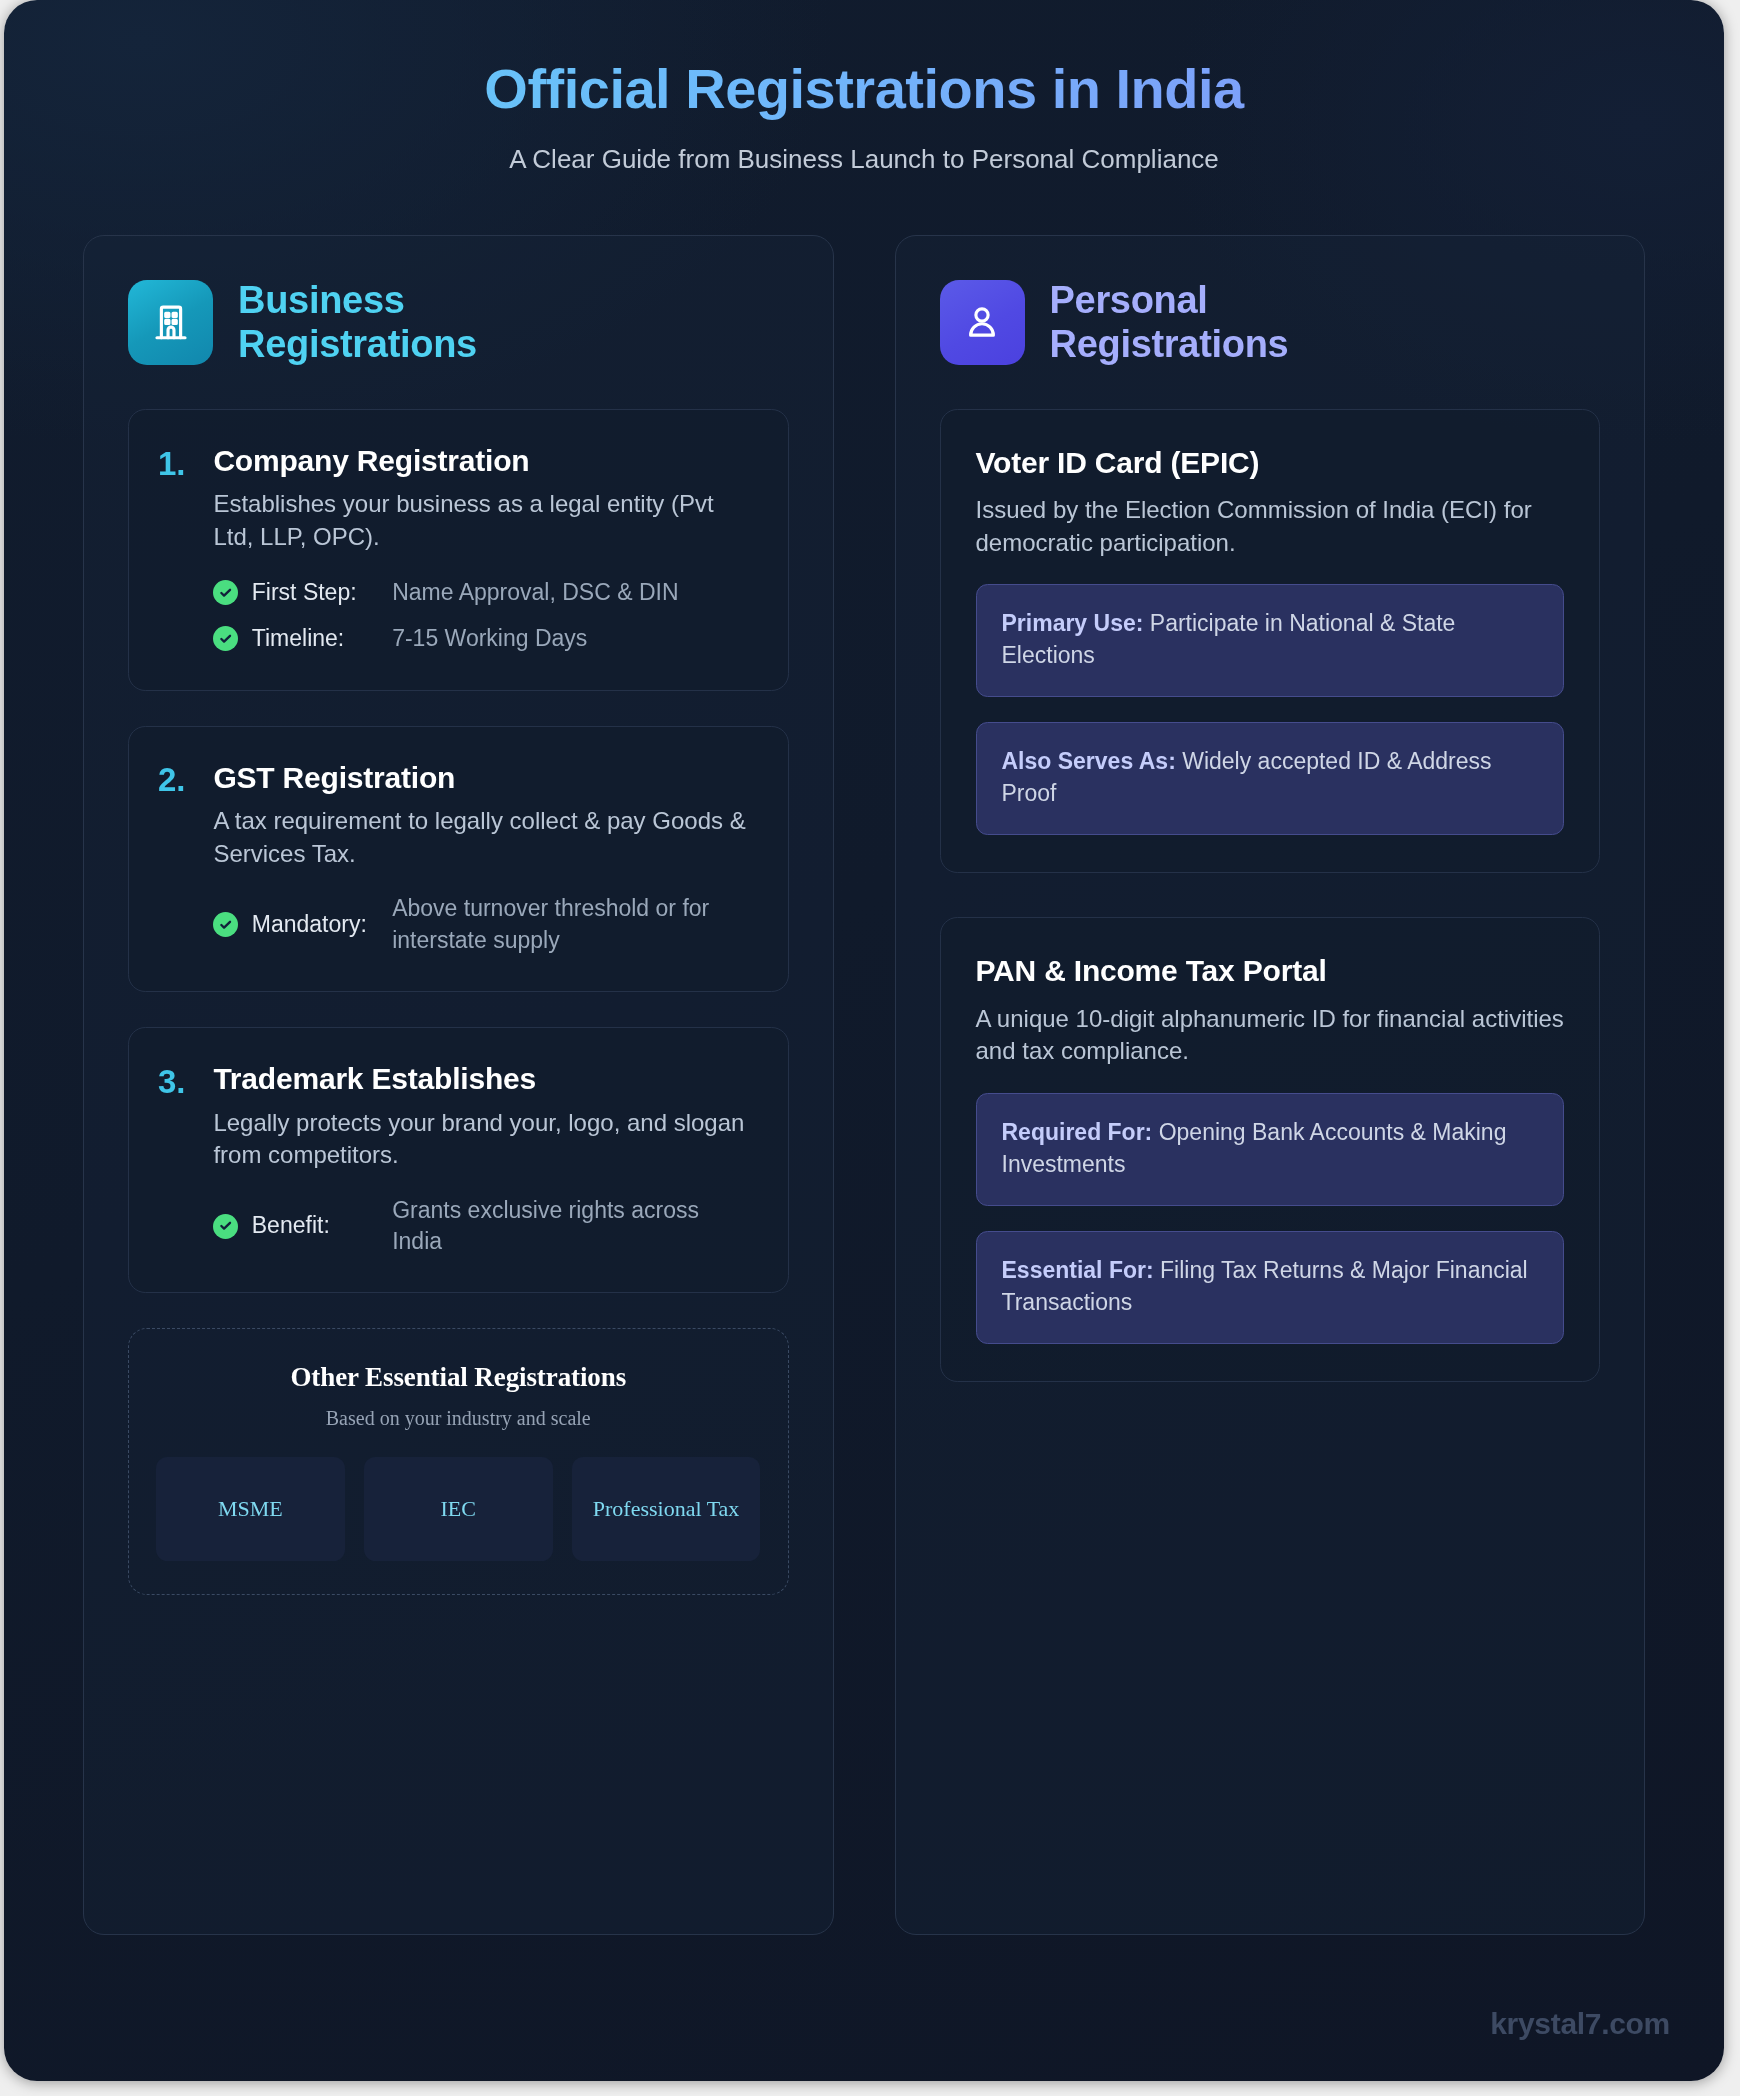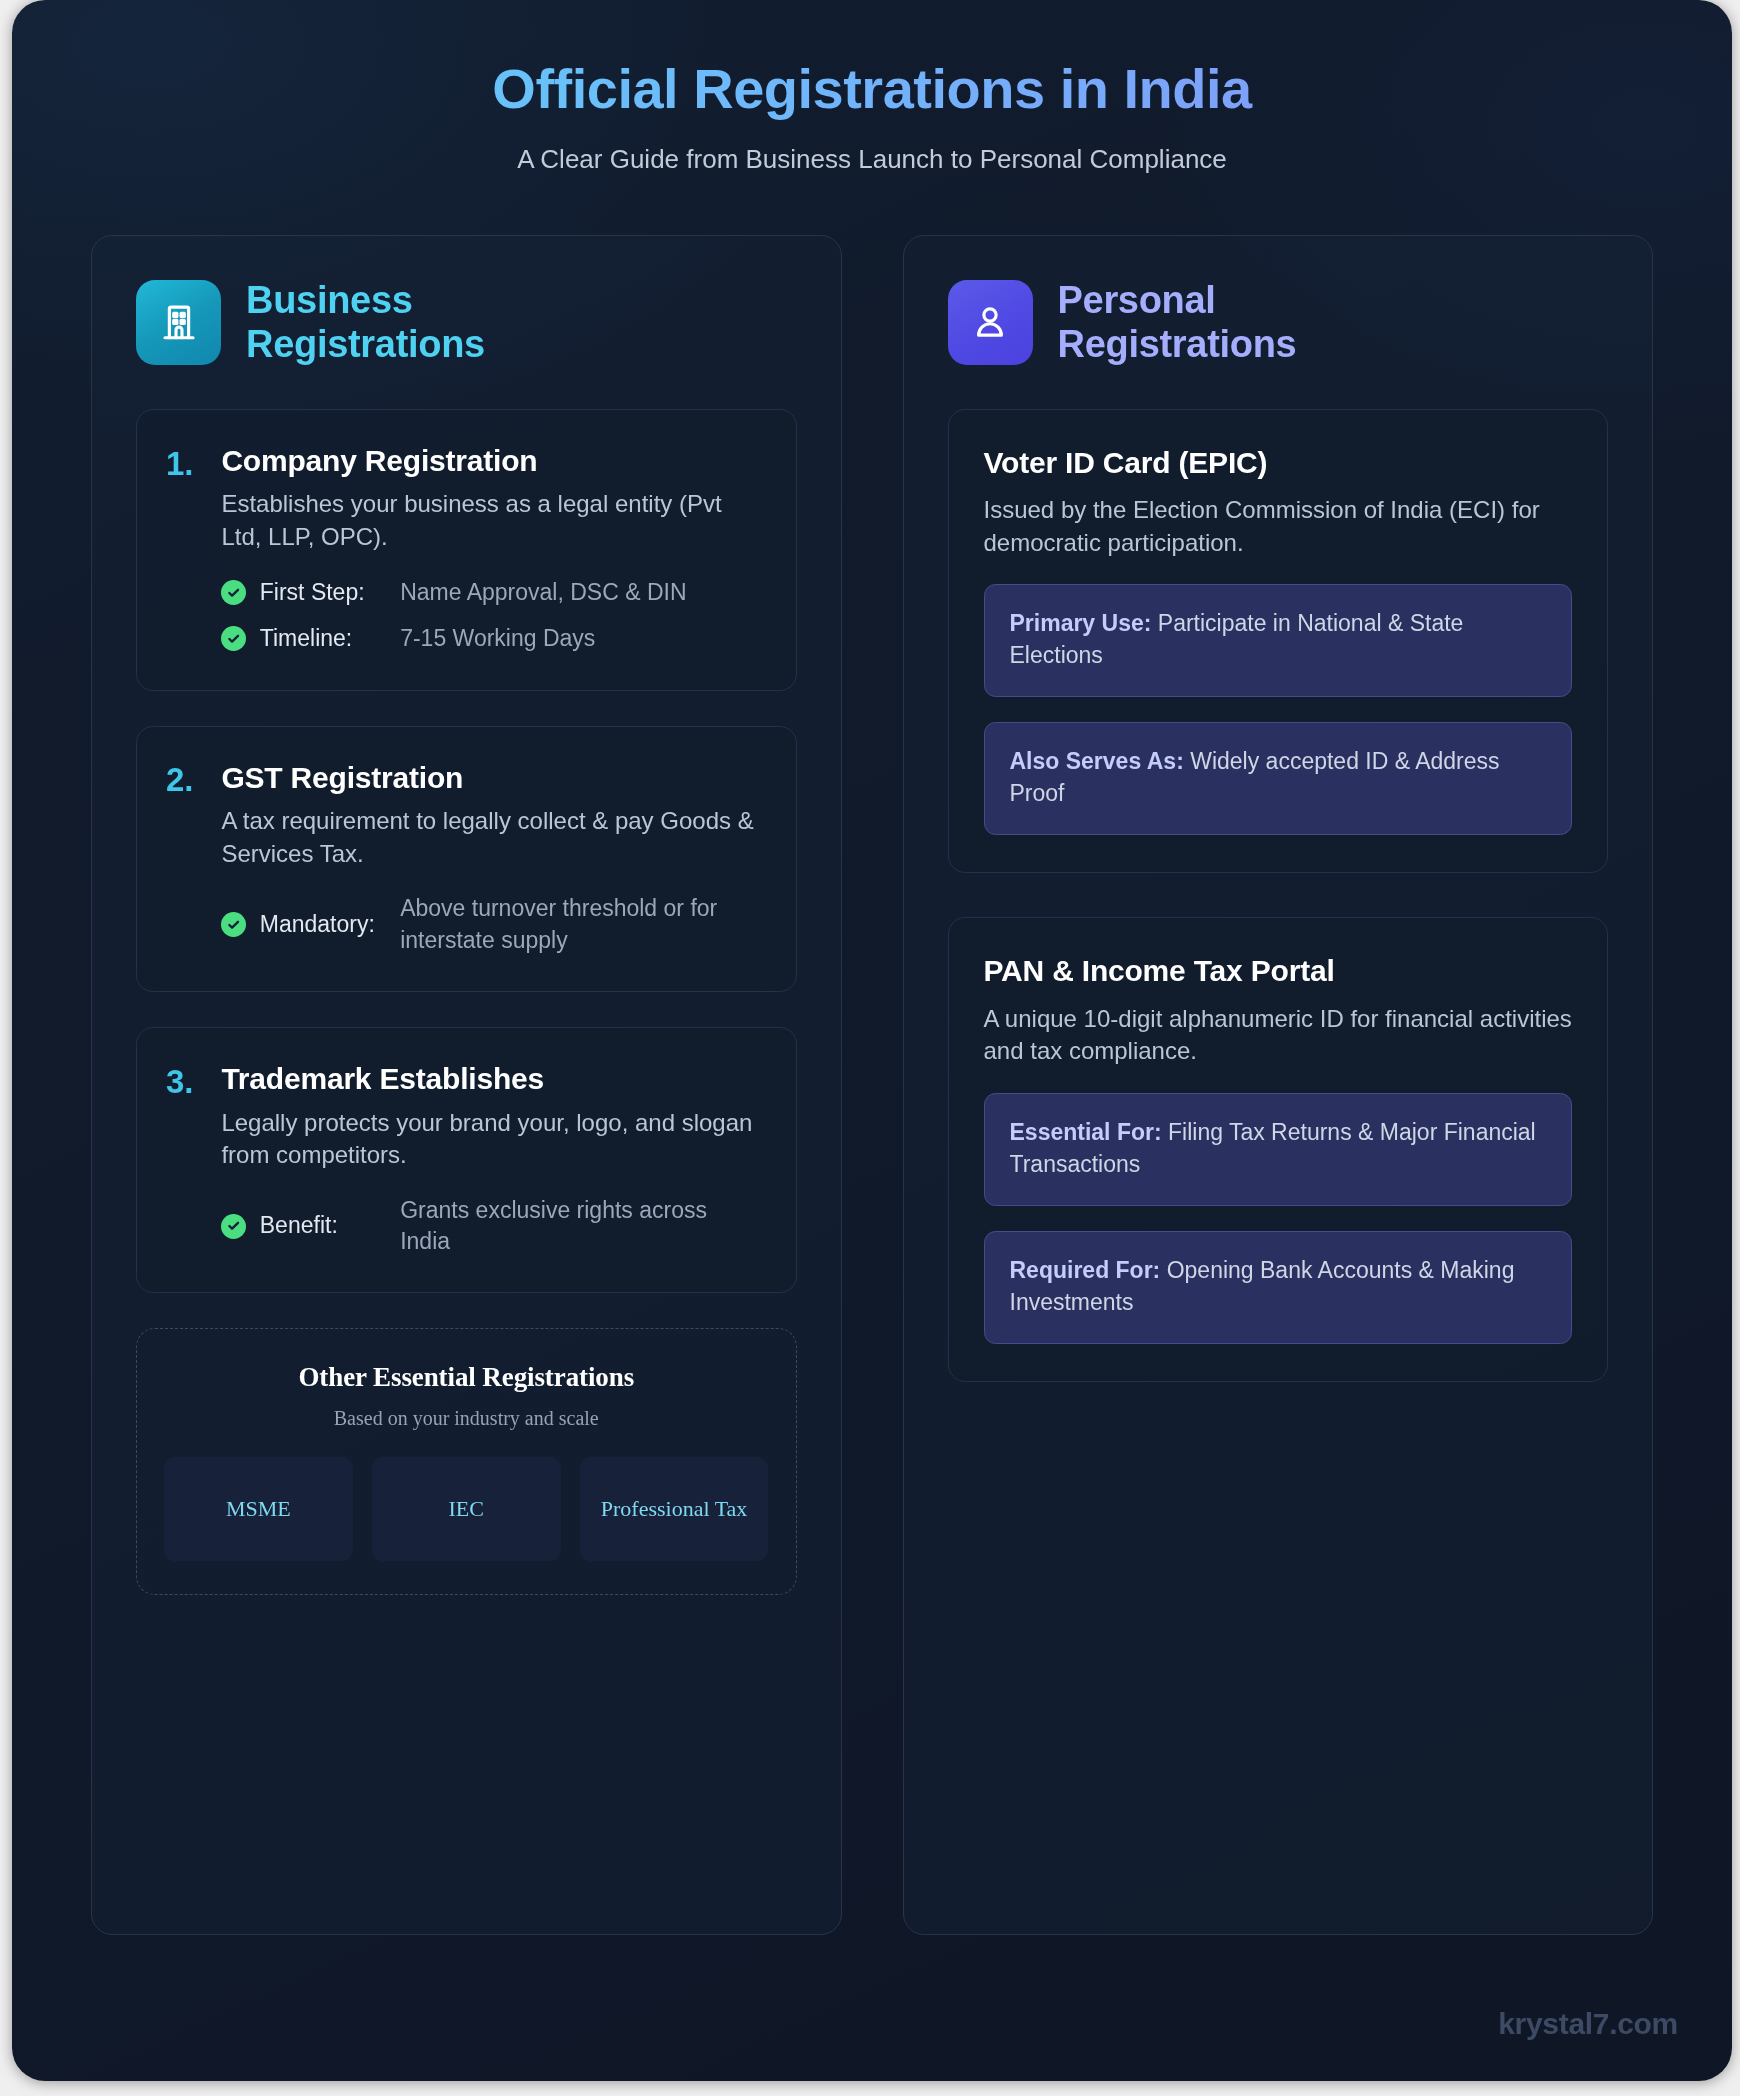--- a/index.html
+++ b/index.html
@@ -9,21 +9,21 @@
   }
   body {
     width: 1741px;
     height: 2096px;
     font-family: "Liberation Sans", sans-serif;
     -webkit-font-smoothing: antialiased;
   }
 
   .page {
     position: absolute;
-    left: 12px;
+    left: 4px;
     top: 0;
     width: 1720px;
     height: 2081px;
     border-radius: 33px;
     background:
       radial-gradient(1153px 672px at 8% 2%, #14243a 0%, rgba(20,36,58,0) 60%),
       radial-gradient(865px 576px at 95% 6%, #131f35 0%, rgba(19,31,53,0) 55%),
       linear-gradient(155deg, #111c2e 0%, #101a2b 45%, #0f1626 100%);
     box-shadow: 0 1.9px 13.4px rgba(0,0,0,0.35);
     overflow: hidden;
@@ -386,27 +386,27 @@
         <div class="fact">
           <b>Also Serves As:</b> 
           <span>Widely accepted ID &amp; Address Proof</span>
         </div>
       </div>
 
       <div class="pcard">
         <h3 class="pcard-title">PAN &amp; Income Tax Portal</h3>
         <p class="pcard-desc">A unique 10-digit alphanumeric ID for financial activities and tax compliance.</p>
         <div class="fact">
+          <b>Required For:</b> 
+          <span>Opening Bank Accounts &amp; Making Investments</span>
+        </div>
+        <div class="fact">
           <b>Essential For:</b> 
           <span>Filing Tax Returns &amp; Major Financial Transactions</span>
         </div>
-        <div class="fact">
-          <b>Required For:</b> 
-          <span>Opening Bank Accounts &amp; Making Investments</span>
-        </div>
       </div>
     </div>
 
   </div>
 
   <div class="watermark">krystal7.com</div>
 </div>
 
 
 </body></html>

